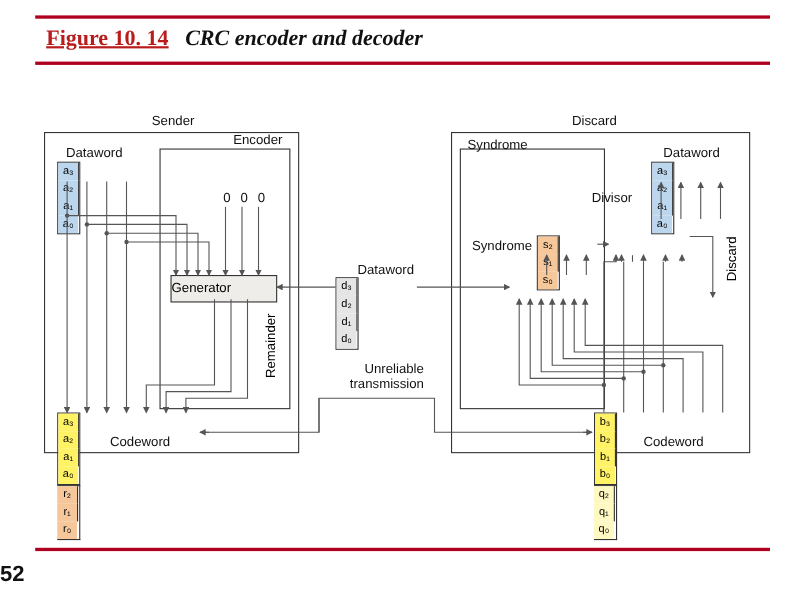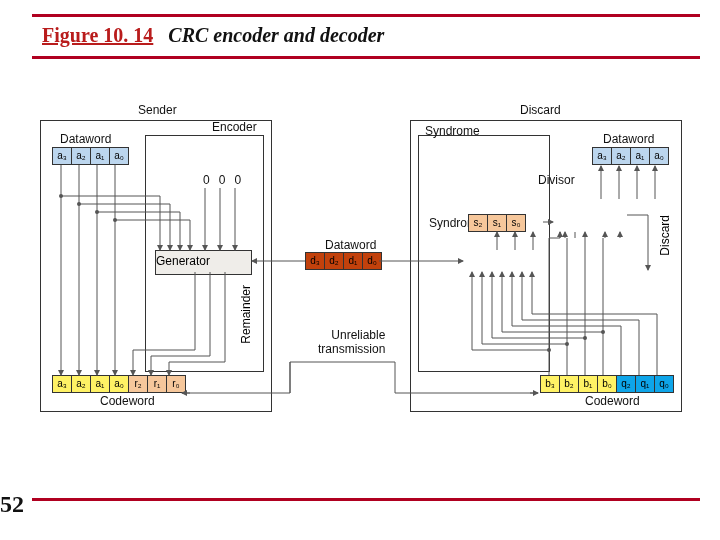--- a/index.html
+++ b/index.html
@@ -31,24 +31,24 @@
     text-decoration: underline;
   }
   .title .figcap {
     font-style: italic;
     font-weight: bold;
     color: #111;
   }
   .pagenum {
     position: absolute;
     left: 0px;
-    bottom: 22px;
-    font-size: 24px;
+    bottom: 6px;
+    font-size: 20px;
     font-weight: bold;
-    font-family: Liberation Serif, serif;
+    font-family: Liberation Sans, sans-serif;
     color: #111;
   }
   .stage {
     position: absolute;
     left: 40px;
     top: 100px;
     width: 640px;
     height: 330px;
   }
   .lbl {
@@ -60,36 +60,37 @@
   }
   .box {
     position: absolute;
     border: 1px solid #333;
     background: #fff;
   }
   .cells {
     position: absolute;
     display: flex;
     border: 1px solid #333;
+    flex-direction: column;
   }
   .cell {
     width: 18px;
     height: 16px;
     border-right: 1px solid #333;
     text-align: center;
     font-family: Arial, sans-serif;
     font-size: 10px;
     line-height: 16px;
   }
   .cell:last-child { border-right: none; }
   .blue .cell  { background: #bcd6ee; }
   .peach .cell { background: #f6c79b; }
   .yellow .cell{ background: #fff265; }
-  .green .cell { background: #0ea5e9; }
-  .gray .cell  { background: #c2410c; }
+  .green .cell { background: #fef9c3; }
+  .gray .cell  { background: #e5e5e5; }
   .funcbox {
     position: absolute;
     background: #efede9;
     border: 1px solid #333;
     font-family: Arial, sans-serif;
     font-size: 12px;
     padding-top: 3px;
   }
   .decbox {
     position: absolute;
@@ -167,21 +168,21 @@
 
   <div class="lbl" style="left:163px; top:73px; letter-spacing:9px">
     <span>0</span><span>0</span><span>0</span>
   </div>
 
   <div class="funcbox" style="left:115px; top:150px; width:95px; height:20px">Generator</div>
 
 
 
   <div class="lbl" style="left:389px; top:116px">Syndrome</div>
-  <div class="cells peach" style="left:428px; top:114px">
+  <div class="cells peach" style="left:448px; top:114px">
     <div class="cell">s₂</div>
     <div class="cell">s₁</div>
     <div class="cell">s₀</div>
   </div>
 
   <div class="lbl" style="left:498px; top:73px">Divisor</div>
   <div class="vrt" style="left:618px; top:115px">Discard</div>
 
   <div class="vrt" style="left:199px; top:185px">Remainder</div>
 

